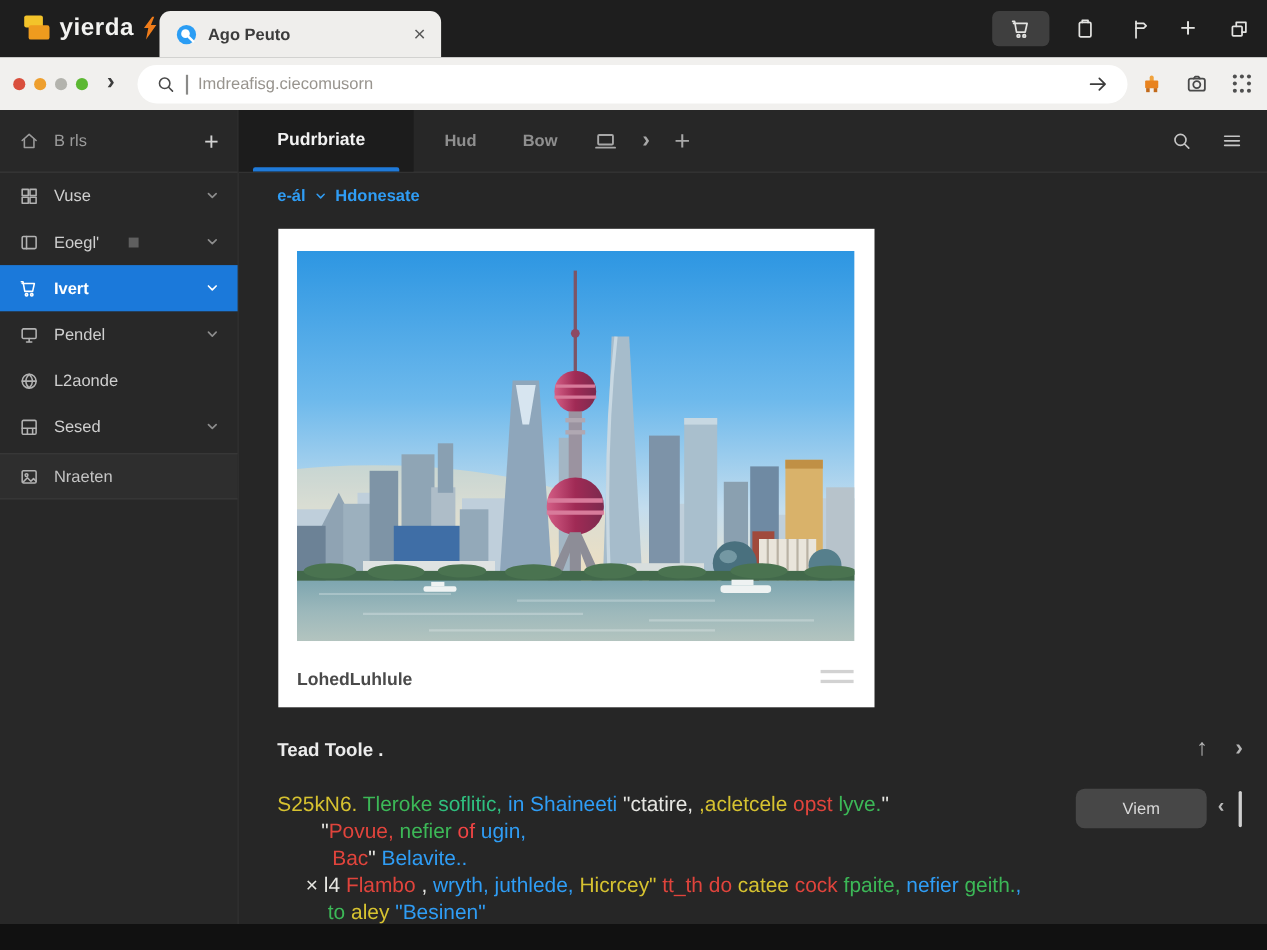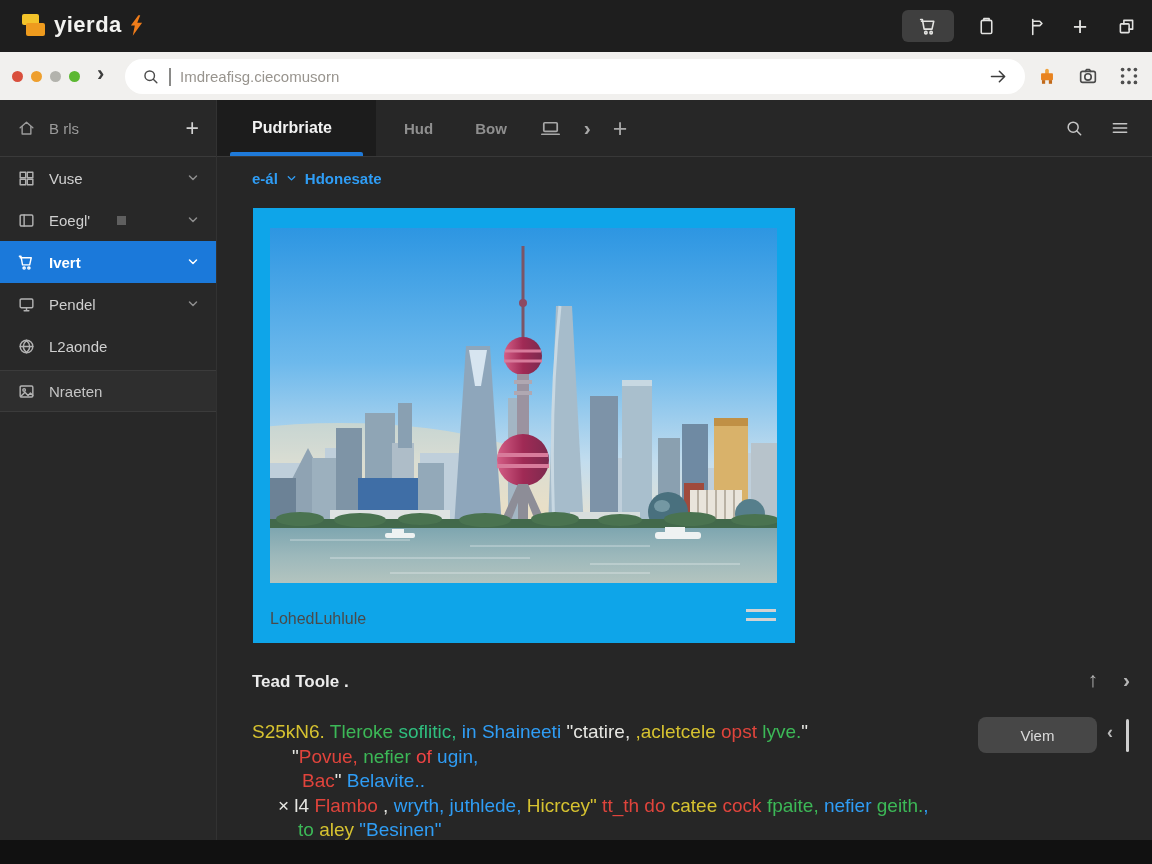--- a/index.html
+++ b/index.html
@@ -82,21 +82,21 @@
   .strip-chev { font-size:21px; font-weight:700; }
   .strip-plus { font-size:25px; }
   .strip-right { margin-left:auto; display:flex; align-items:center; gap:26px;
                  padding-right:22px; color:#c5c5c5; }
   .strip-right svg { width:20px; height:20px; }
 
   .breadcrumb { position:absolute; top:70px; left:35px; display:flex; align-items:center;
                 gap:8px; color:#2f9df5; font-size:15px; font-weight:600; }
   .breadcrumb .bc-chev svg { width:11px; height:11px; }
 
-  .photo-card { position:absolute; left:36px; top:108px; width:542px; height:435px; background:#0ea5e9; }
+  .photo-card { position:absolute; left:36px; top:108px; width:542px; height:435px; background:#ffffff;font-weight:bold; }
   .photo { position:absolute; left:17px; top:20px; width:507px; height:355px; overflow:hidden; }
   .photo svg { width:507px; height:355px; }
   .caption { position:absolute; left:17px; top:393px; height:36px; display:flex;
              align-items:center; color:#4a4a4a; font-size:16px; }
   .cap-lines { position:absolute; right:19px; top:401px; width:30px; }
   .cap-lines div { height:3px; background:#d2d2d2; margin-bottom:6px; }
 
   .section-head { position:absolute; top:572px; left:35px; color:#ececec; font-size:17px; font-weight:700; }
   .section-arrows { position:absolute; top:568px; right:22px; display:flex; gap:25px;
                     color:#b5b5b5; font-size:21px; font-weight:600; }
@@ -124,20 +124,31 @@
             <rect x="2" y="3" width="17" height="11" rx="2" fill="#f3c32a"></rect>
             <rect x="6" y="12" width="19" height="13" rx="2" fill="#ee9b1e"></rect>
           </svg>
         </span>
       <span class="name">yierda</span>
       <span class="bolt">
           <svg viewBox="0 0 16 24">
             <path d="M10 1 L2 12 h4.2 L4 23 L14 9 H8.8 L12 1 Z" fill="#ef7c1a"></path>
           </svg>
         </span>
+    </div>
+    <div class="btab">
+      <span class="fav">
+          <svg viewBox="0 0 24 24">
+            <circle cx="12" cy="12" r="10" fill="#2b9df4"></circle>
+            <circle cx="11" cy="11" r="4.5" fill="#ffffff"></circle>
+            <path d="M14.5 14.5 L19 19" stroke="#ffffff" stroke-width="2.6" stroke-linecap="round"></path>
+          </svg>
+        </span>
+      <span class="t">Ago Peuto</span>
+      <span class="x">×</span>
     </div>
     <div class="tb-actions">
       <span class="tb-btn hl">
           <span>
             <svg viewBox="0 0 24 24" fill="none" stroke="currentColor" stroke-width="1.8" stroke-linecap="round" stroke-linejoin="round">
               <path d="M4 6 h14 l-2 9 H7 L5 4 H3"></path>
               <circle cx="9" cy="19" r="1.4"></circle>
               <circle cx="15" cy="19" r="1.4"></circle>
             </svg>
           </span>
@@ -302,20 +313,35 @@
         </div>
         <div class="side-item">
           <span class="s-icon">
             <svg viewBox="0 0 24 24" fill="none" stroke="currentColor" stroke-width="1.8" stroke-linecap="round" stroke-linejoin="round">
               <circle cx="12" cy="12" r="8"></circle>
               <path d="M4 12 h16 M12 4 c-5 5 -5 11 0 16 c5 -5 5 -11 0 -16"></path>
             </svg>
           </span>
           <span class="s-label">L2aonde</span>
           <span class="sp"></span>
+        </div>
+        <div class="side-item">
+          <span class="s-icon">
+            <svg viewBox="0 0 24 24" fill="none" stroke="currentColor" stroke-width="1.8" stroke-linecap="round" stroke-linejoin="round">
+              <rect x="4" y="4" width="16" height="16" rx="1.5"></rect>
+              <path d="M4 13 h16 M10 13 v7 M16 13 v7"></path>
+            </svg>
+          </span>
+          <span class="s-label">Sesed</span>
+          <span class="sp"></span>
+          <span class="s-chev">
+            <svg viewBox="0 0 24 24" fill="none" stroke="currentColor" stroke-width="3" stroke-linecap="round" stroke-linejoin="round">
+              <path d="M5 8 l7 7 7 -7"></path>
+            </svg>
+          </span>
         </div>
         <div class="side-item muted">
           <span class="s-icon">
             <svg viewBox="0 0 24 24" fill="none" stroke="currentColor" stroke-width="1.8" stroke-linecap="round" stroke-linejoin="round">
               <rect x="4" y="5" width="16" height="14" rx="1.5"></rect>
               <circle cx="9" cy="10" r="1.6"></circle>
               <path d="M5 18 l5 -5 4 4 3 -3 3 3"></path>
             </svg>
           </span>
           <span class="s-label">Nraeten</span>

